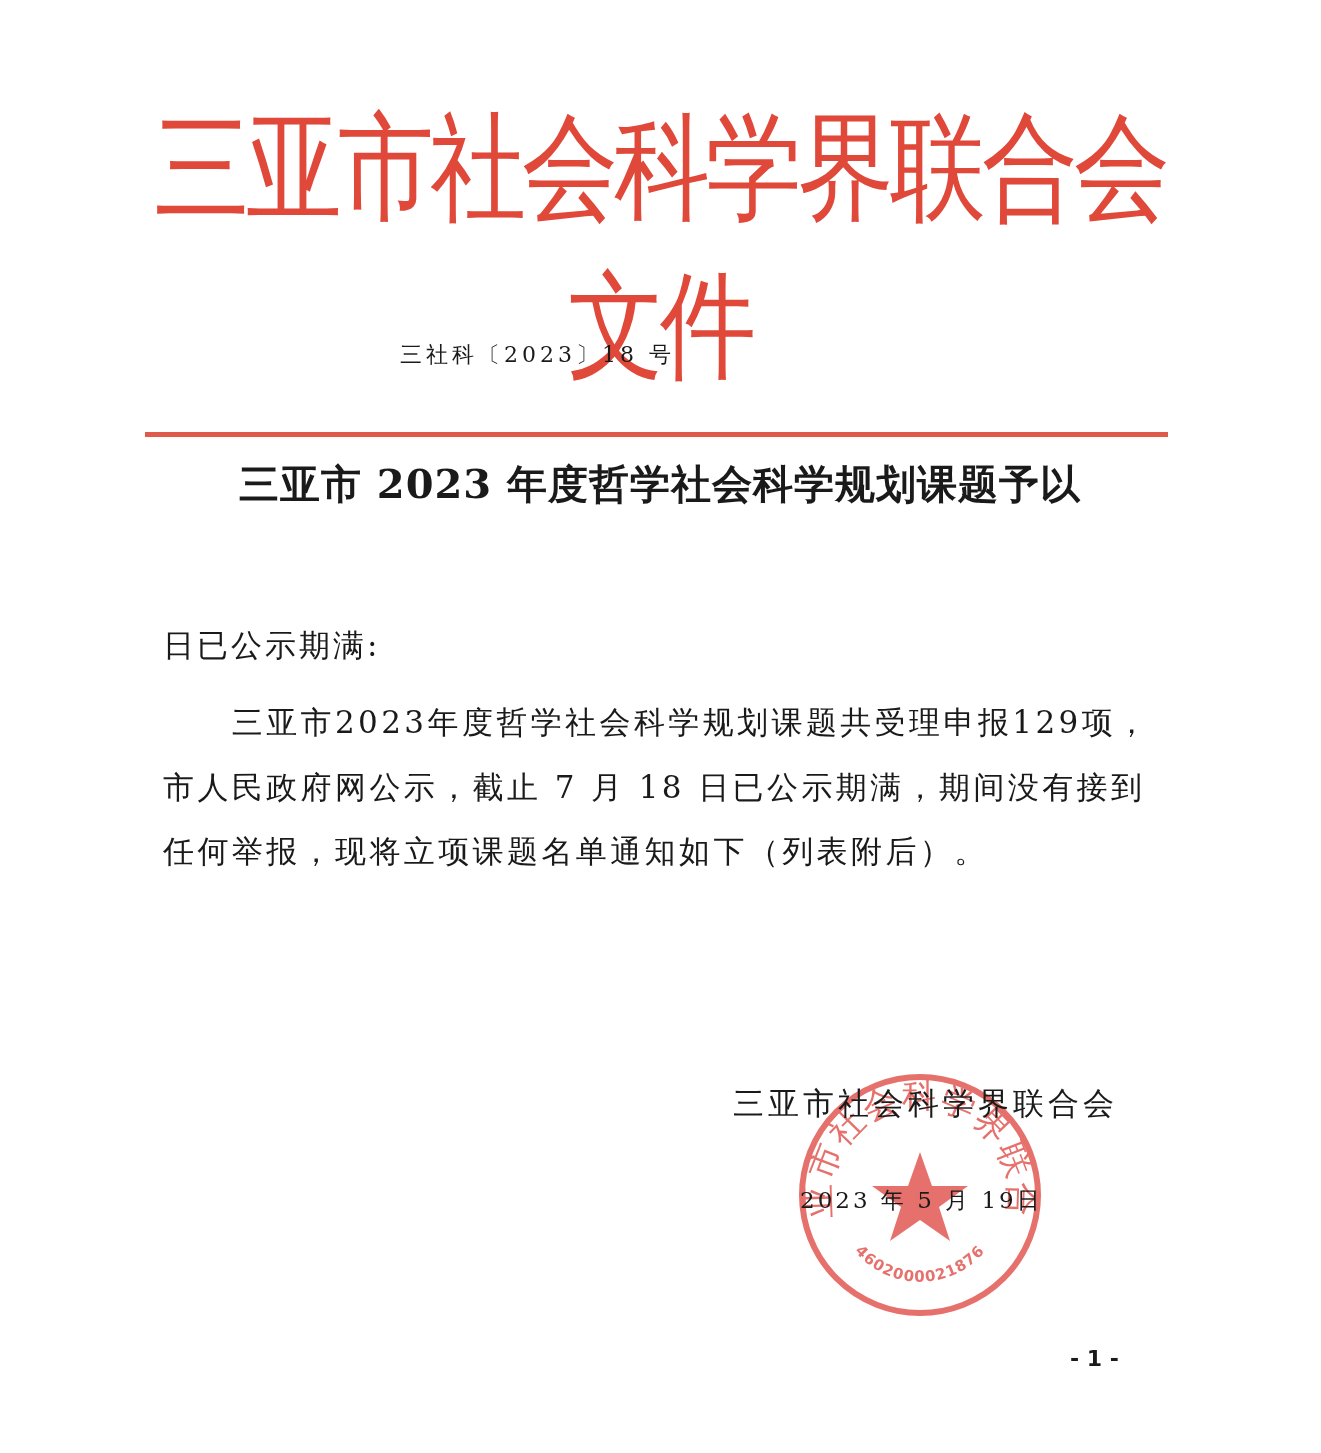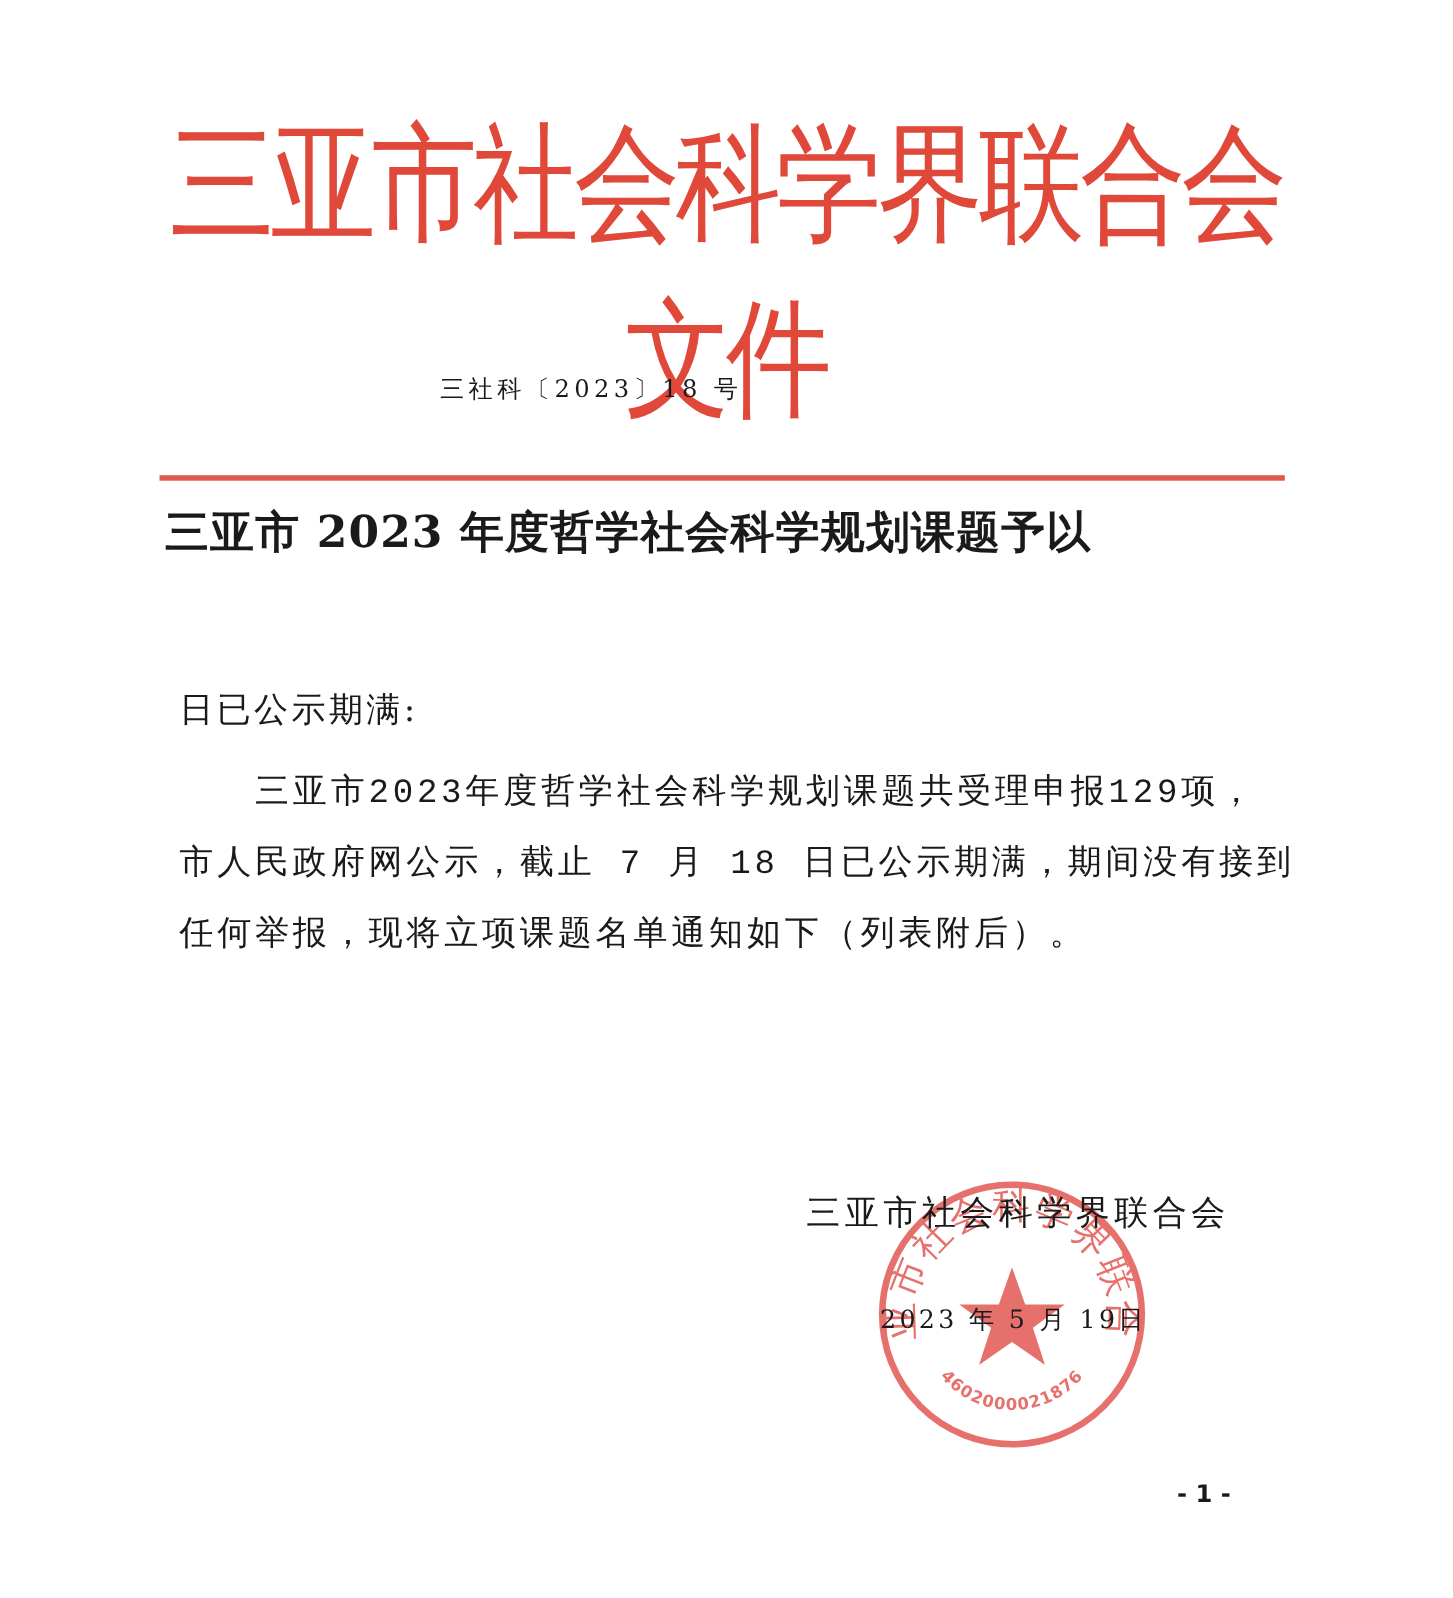--- a/index.html
+++ b/index.html
@@ -6,26 +6,26 @@
   body { width:1321px; height:1453px; position:relative; overflow:hidden;
          font-family: "DejaVu Serif", "Liberation Serif", serif; color:#1a1a1a; }
   .abs { position:absolute; }
   .header-title { left:140px; top:88px; width:1040px; text-align:center;
     font-size:96px; line-height:130px; color:#e0483a; letter-spacing:-4px;
     transform:scaleY(1.22); transform-origin:center top;
     font-family:"DejaVu Sans", sans-serif; font-weight:normal; }
   .doc-number { left:400px; top:335px; width:520px; 
     font-size:22px; line-height:40px; letter-spacing:4px; }
   .red-rule { left:145px; top:432px; width:1023px; height:5px; background:#e05a4c; }
-  .notice-title { left:150px; top:450px; width:1020px; text-align:left;
+  .notice-title { left:150px; top:450px; width:1020px; text-align:center;
     font-size:40px; line-height:68px; font-weight:bold; letter-spacing:1px; }
   .salutation { left:163px; top:625px; font-size:31px; line-height:40px; letter-spacing:3px; }
   .body-text { left:163px; top:690px; width:980px; font-size:31px; line-height:64.5px;
     letter-spacing:3.4px; text-align:justify; }
-  .body-text .line { display:block; white-space:nowrap;font-family:Liberation Mono, monospace; }
+  .body-text .line { display:block; white-space:nowrap; }
   .signature-org { left:733px; top:1083px; font-size:31px; line-height:40px; letter-spacing:4px; }
   .signature-date { left:800px; top:1152px; font-size:23px; line-height:40px; letter-spacing:3px;margin-top:28px; }
   .stamp { left:795px; top:1070px; width:250px; height:250px; opacity:0.78; }
   .page-number { left:1070px; top:1346px; font-size:22px; font-weight:bold;
     font-family:"DejaVu Sans", sans-serif; }
   .z-text { z-index:2; }
 </style>
 </head>
 <body>
 

